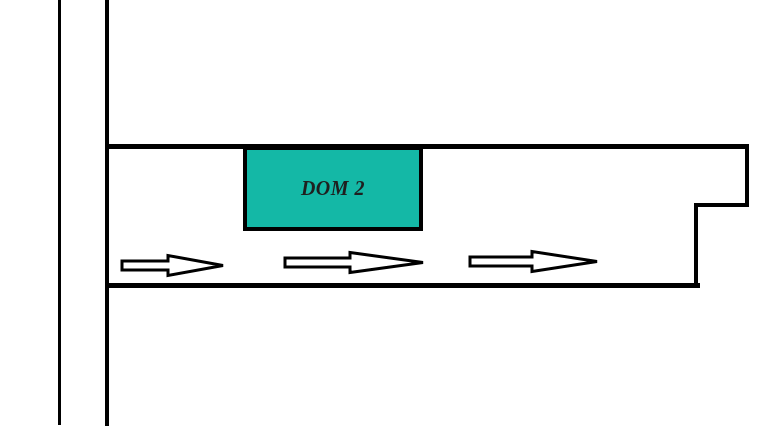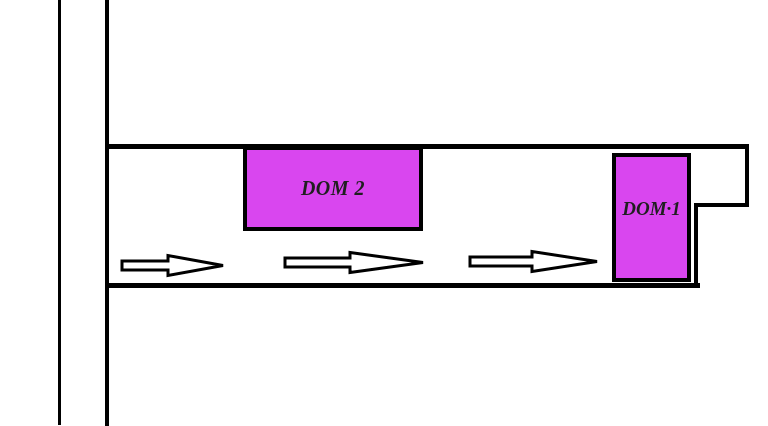--- a/index.html
+++ b/index.html
@@ -29,21 +29,21 @@
     font-weight: bold;
     font-size: 21px;
     color: #1f1f1f;
     letter-spacing: 0.5px;
     white-space: nowrap;
   }
   .box {
     position: absolute;
     box-sizing: border-box;
     border: 4px solid #000000;
-    background: #d946ef;
+    background: #14b8a6;
     display: flex;
     align-items: center;
     justify-content: center;
   }
   .box-label {
     font-style: italic;
     font-weight: bold;
     color: #1f1f1f;
     white-space: nowrap;
   }
@@ -95,23 +95,20 @@
   <div class="line" style="left:745px; top:144px; width:4px; height:63px;"></div>
   <div class="line" style="left:694px; top:203px; width:55px; height:4px;"></div>
   <div class="line" style="left:694px; top:203px; width:4px; height:85px;"></div>
 
   <div class="line" style="left:105px; top:283px; width:595px; height:5px;"></div>
 
   <div class="box" id="dom2-box">
     <span class="box-label">DOM 2</span>
   </div>
 
-  <div class="box" id="dom1-box">
-    <span class="box-label">DOM·1</span>
-  </div>
 
   <svg id="arrows-svg" viewBox="0 0 500 40" xmlns="http://www.w3.org/2000/svg">
     <polygon points="12,16 58,16 58,10.5 113,20.5 58,30.5 58,25 12,25"></polygon>
     <polygon points="175,13 240,13 240,7.5 313,17.5 240,27.5 240,22 175,22"></polygon>
     <polygon points="360,12 422,12 422,6.5 487,16.5 422,26.5 422,21 360,21"></polygon>
   </svg>
 
 </div>
 
 </body></html>

